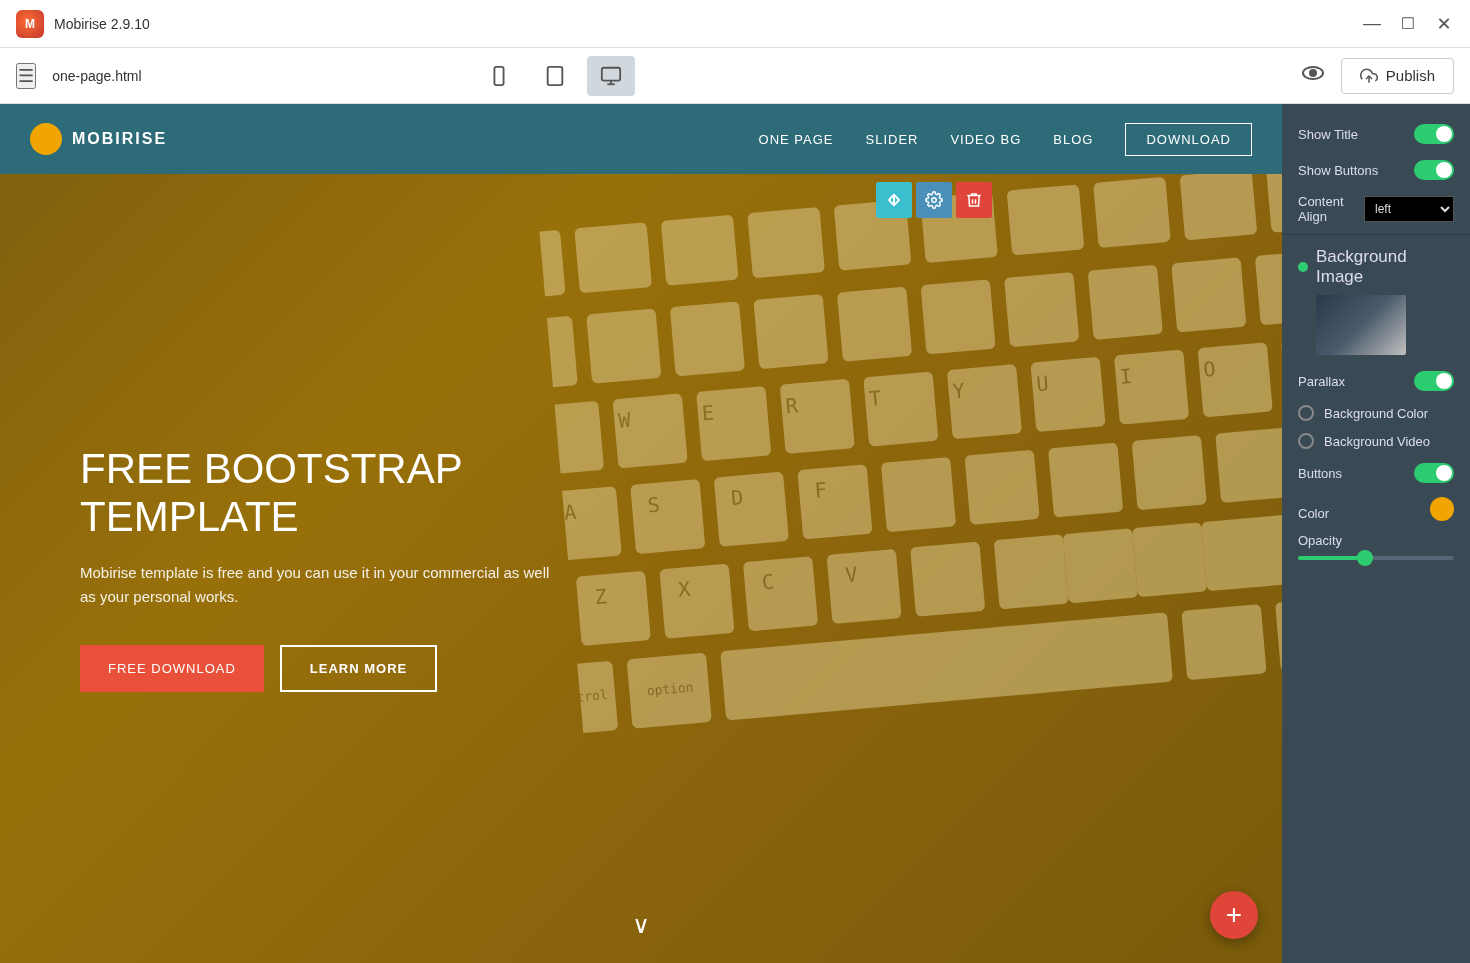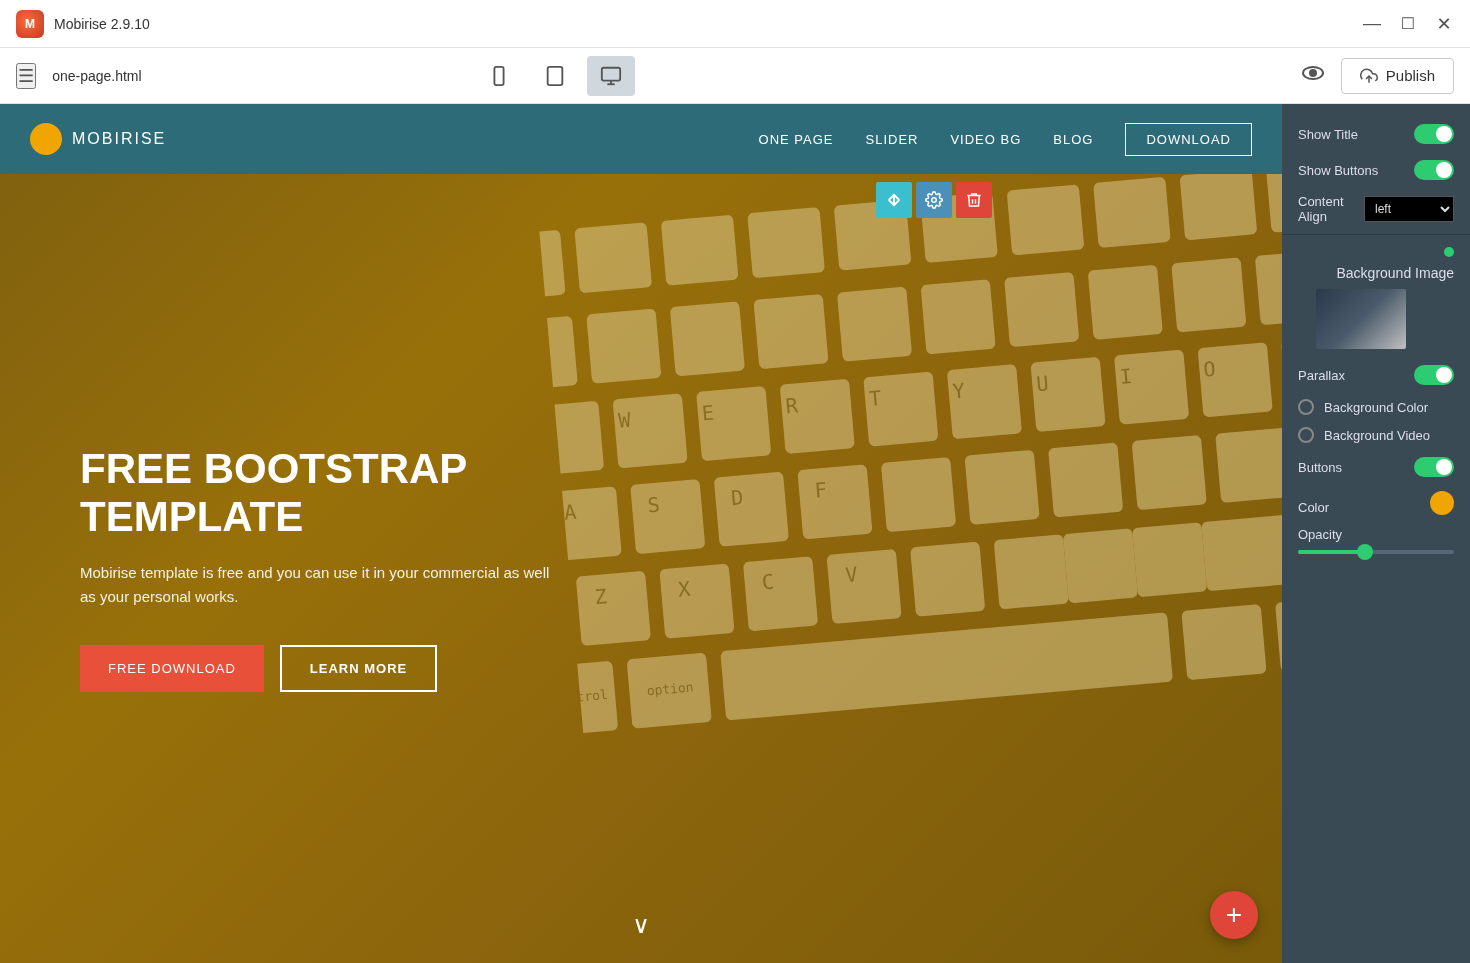--- a/index.html
+++ b/index.html
@@ -90,21 +90,21 @@
       z-index: 2;
     }
     .site-logo {
       display: flex; align-items: center; gap: 10px;
     }
     .site-logo-circle {
       width: 32px; height: 32px;
       background: #f0a500;
       border-radius: 50%;
     }
-    .site-logo-text { color: white; font-size: 16px; font-weight: normal; letter-spacing: 2px; }
+    .site-logo-text { color: white; font-size: 16px; font-weight: bold; letter-spacing: 2px; }
     .site-nav-links {
       margin-left: auto;
       display: flex; gap: 32px; align-items: center;
     }
     .nav-link { color: white; font-size: 13px; text-decoration: none; letter-spacing: 1px; }
     .nav-download {
       color: white; font-size: 13px; letter-spacing: 1px;
       border: 1px solid white; padding: 8px 20px; cursor: pointer;
       background: none;
     }
@@ -126,21 +126,21 @@
     }
 
     .hero-content {
       position: relative;
       z-index: 2;
       padding: 0 0 0 80px;
       max-width: 550px;
     }
     .hero-title {
       font-size: 42px;
-      font-weight: 700;
+      font-weight: 400;
       color: white;
       line-height: 1.15;
       text-transform: uppercase;
       margin-bottom: 20px;
     }
     .hero-subtitle {
       font-size: 15px;
       color: rgba(255,255,255,0.9);
       margin-bottom: 36px;
       line-height: 1.6;
@@ -258,21 +258,21 @@
       color: #ddd;
       font-size: 12px;
       padding: 4px 6px;
       width: 90px;
       cursor: pointer;
     }
 
     .bg-image-section {
       padding: 8px 16px;
     }
-    .bg-image-label { font-size: 14px; color: #dde; display: flex; align-items: flex-end; gap: 8px; margin-bottom: 8px; flex-direction: column; }
+    .bg-image-label { font-size: 17px; color: #dde; display: flex; align-items: center; gap: 8px; margin-bottom: 8px; }
     .green-dot { width: 10px; height: 10px; background: #2ecc71; border-radius: 50%; flex-shrink: 0; }
     .bg-image-thumb {
       width: 90px; height: 60px;
       background: #1a2530;
       border-radius: 2px;
       margin-left: 18px;
       overflow: hidden;
       position: relative;
     }
     .bg-image-thumb-inner {

